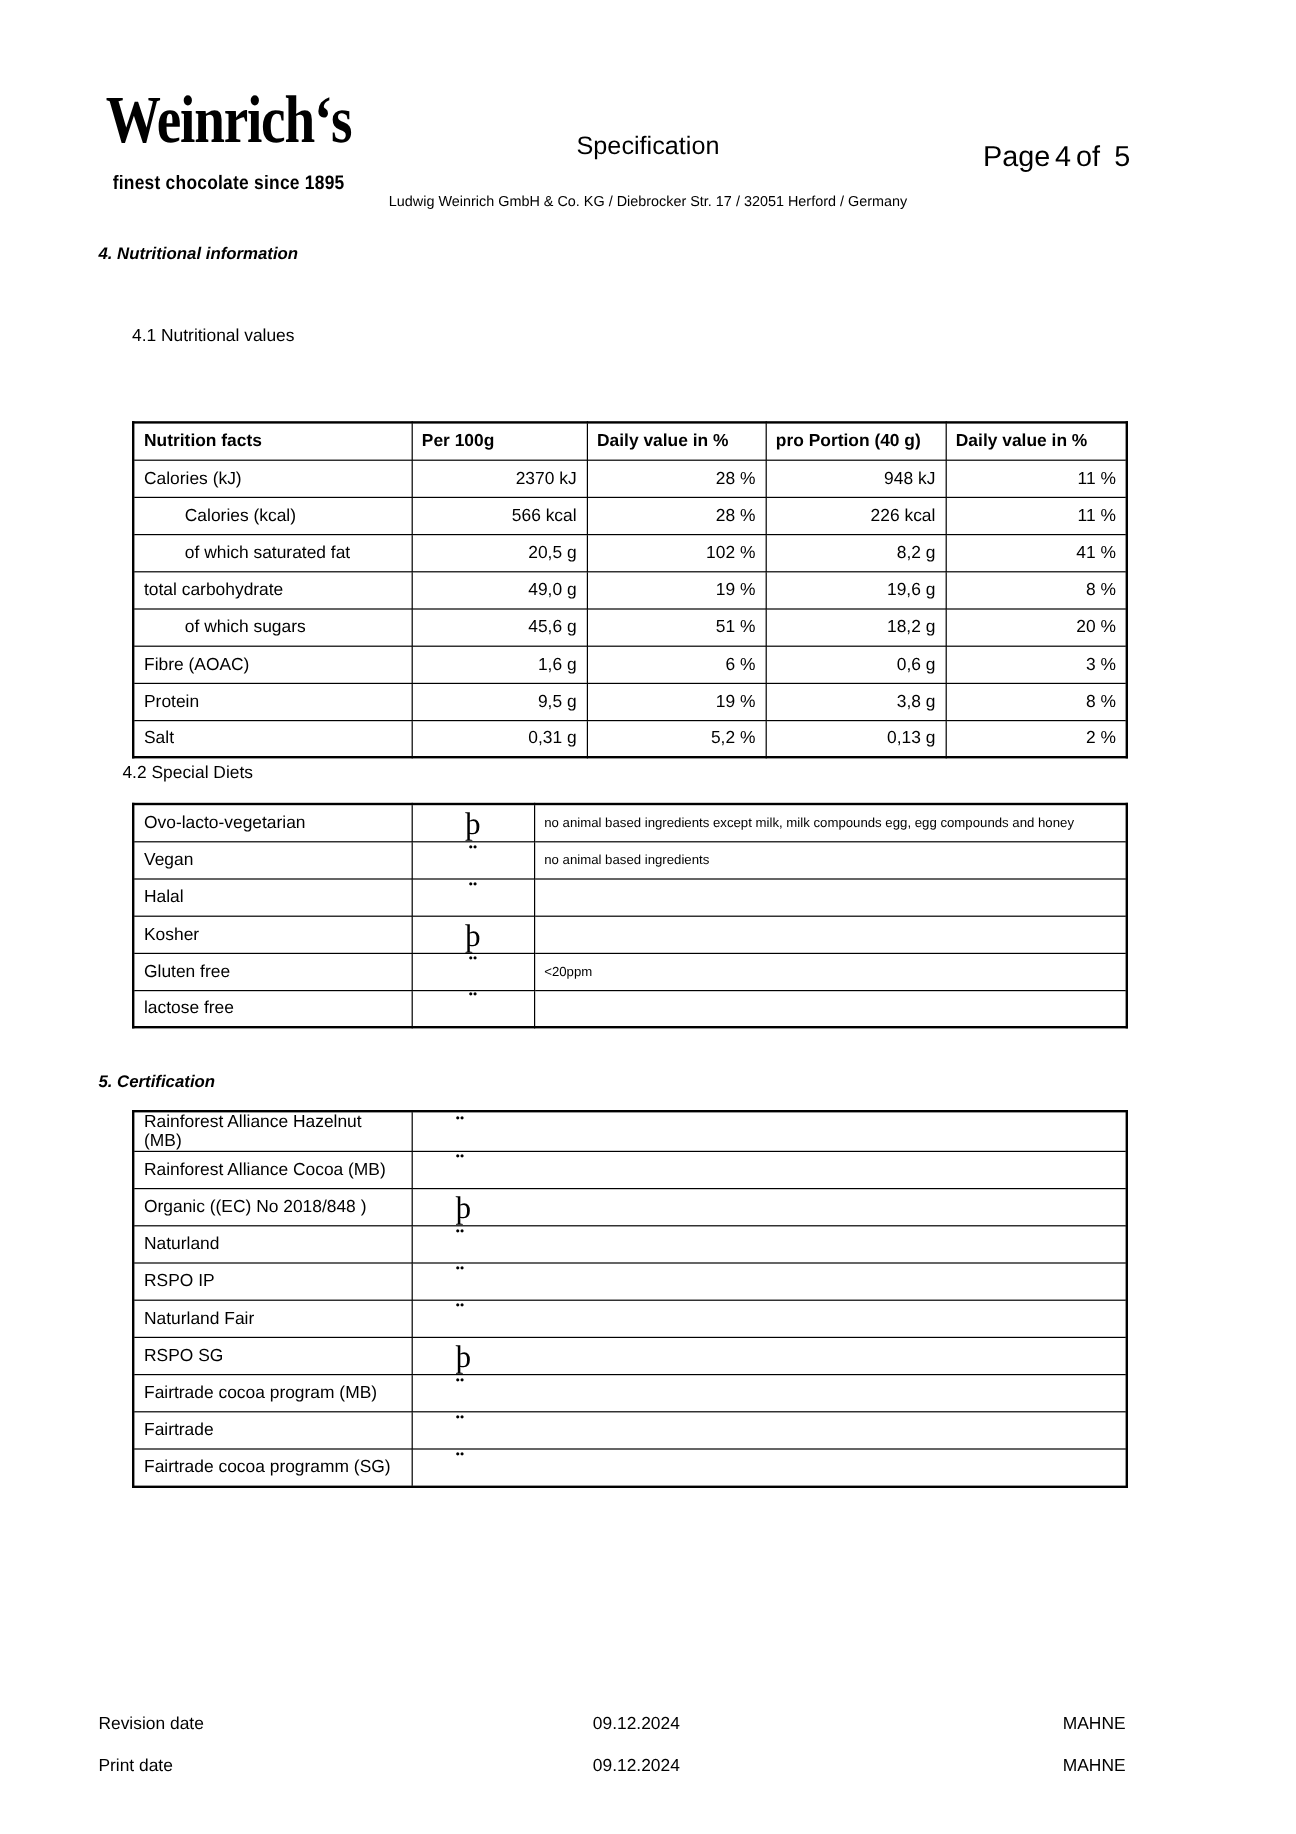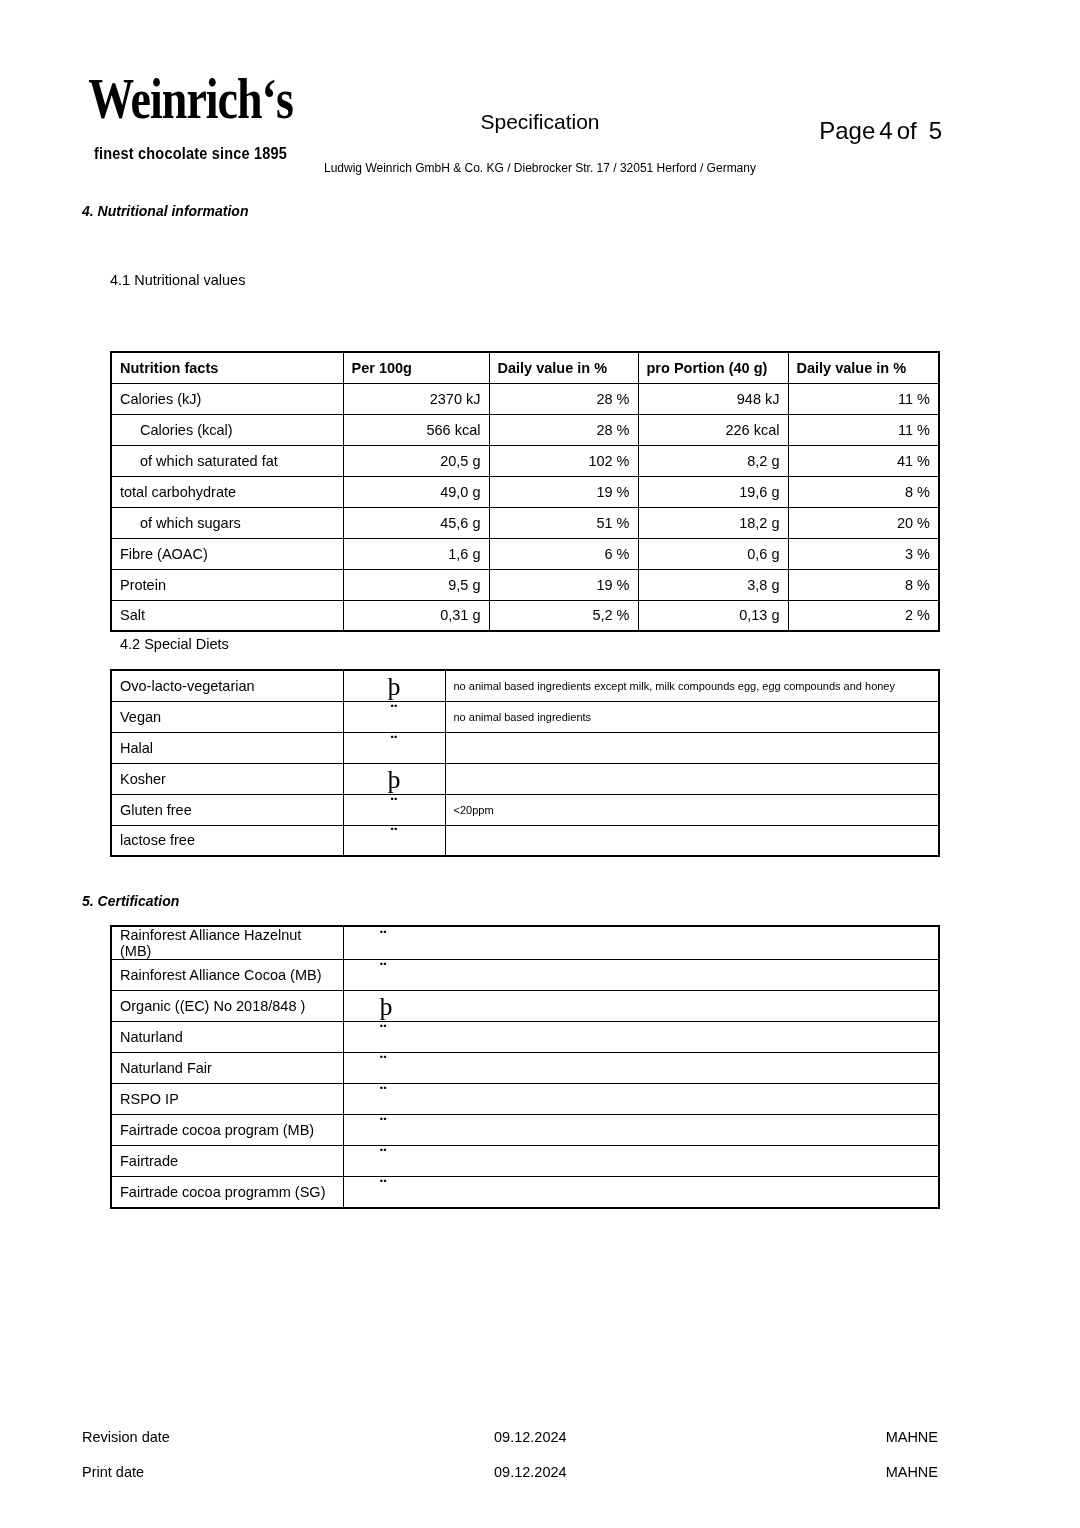--- a/index.html
+++ b/index.html
@@ -88,21 +88,21 @@
     font-weight: bold;
     font-style: italic;
   }
   .h-sub {
     position: absolute;
     font-size: 14.5px;
     font-weight: normal;
   }
   #sec4 { left: 82px; top: 203px; }
   #sub41 { left: 110px; top: 272px; }
-  #sub42 { left: 120px; top: 636px; }
+  #sub42 { left: 102px; top: 636px; }
   #sec5 { left: 82px; top: 893px; }
 
   
   table {
     position: absolute;
     border-collapse: collapse;
     table-layout: fixed;
   }
   table td, table th {
     border: 1px solid #000000;
@@ -126,21 +126,21 @@
   #nutrition-table thead td {
     font-weight: bold;
     height: 31px;
   }
   #nutrition-table .c-name { width: 232px; }
   #nutrition-table .c-100 { width: 146px; }
   #nutrition-table .c-dv1 { width: 149px; }
   #nutrition-table .c-por { width: 150px; }
   #nutrition-table .c-dv2 { width: 151px; }
   #nutrition-table .num { text-align: right; }
-  #nutrition-table .indent { padding-left: 28px; }
+  #nutrition-table .indent { padding-left: 42px; }
   #nutrition-table tbody tr td { border-top: 1px solid #000; }
 
   
   #diets-table {
     left: 110px;
     top: 669px;
     width: 828px;
     border: 2px solid #000;
   }
   #diets-table td { height: 31px; }
@@ -343,26 +343,30 @@
         </tr>
         <tr>
           <td class="c-label">Organic ((EC) No 2018/848 )</td>
           <td class="c-mark"><span class="mark-checked">þ</span></td>
         </tr>
         <tr>
           <td class="c-label">Naturland</td>
           <td class="c-mark"><span class="mark-unchecked">¨</span></td>
         </tr>
         <tr>
+          <td class="c-label">RSPO IP</td>
+          <td class="c-mark"><span class="mark-unchecked">¨</span></td>
+        </tr>
+        <tr>
           <td class="c-label">Naturland Fair</td>
           <td class="c-mark"><span class="mark-unchecked">¨</span></td>
         </tr>
         <tr>
-          <td class="c-label">RSPO IP</td>
-          <td class="c-mark"><span class="mark-unchecked">¨</span></td>
+          <td class="c-label">RSPO SG</td>
+          <td class="c-mark"><span class="mark-checked">þ</span></td>
         </tr>
         <tr>
           <td class="c-label">Fairtrade cocoa program (MB)</td>
           <td class="c-mark"><span class="mark-unchecked">¨</span></td>
         </tr>
         <tr>
           <td class="c-label">Fairtrade</td>
           <td class="c-mark"><span class="mark-unchecked">¨</span></td>
         </tr>
         <tr>

